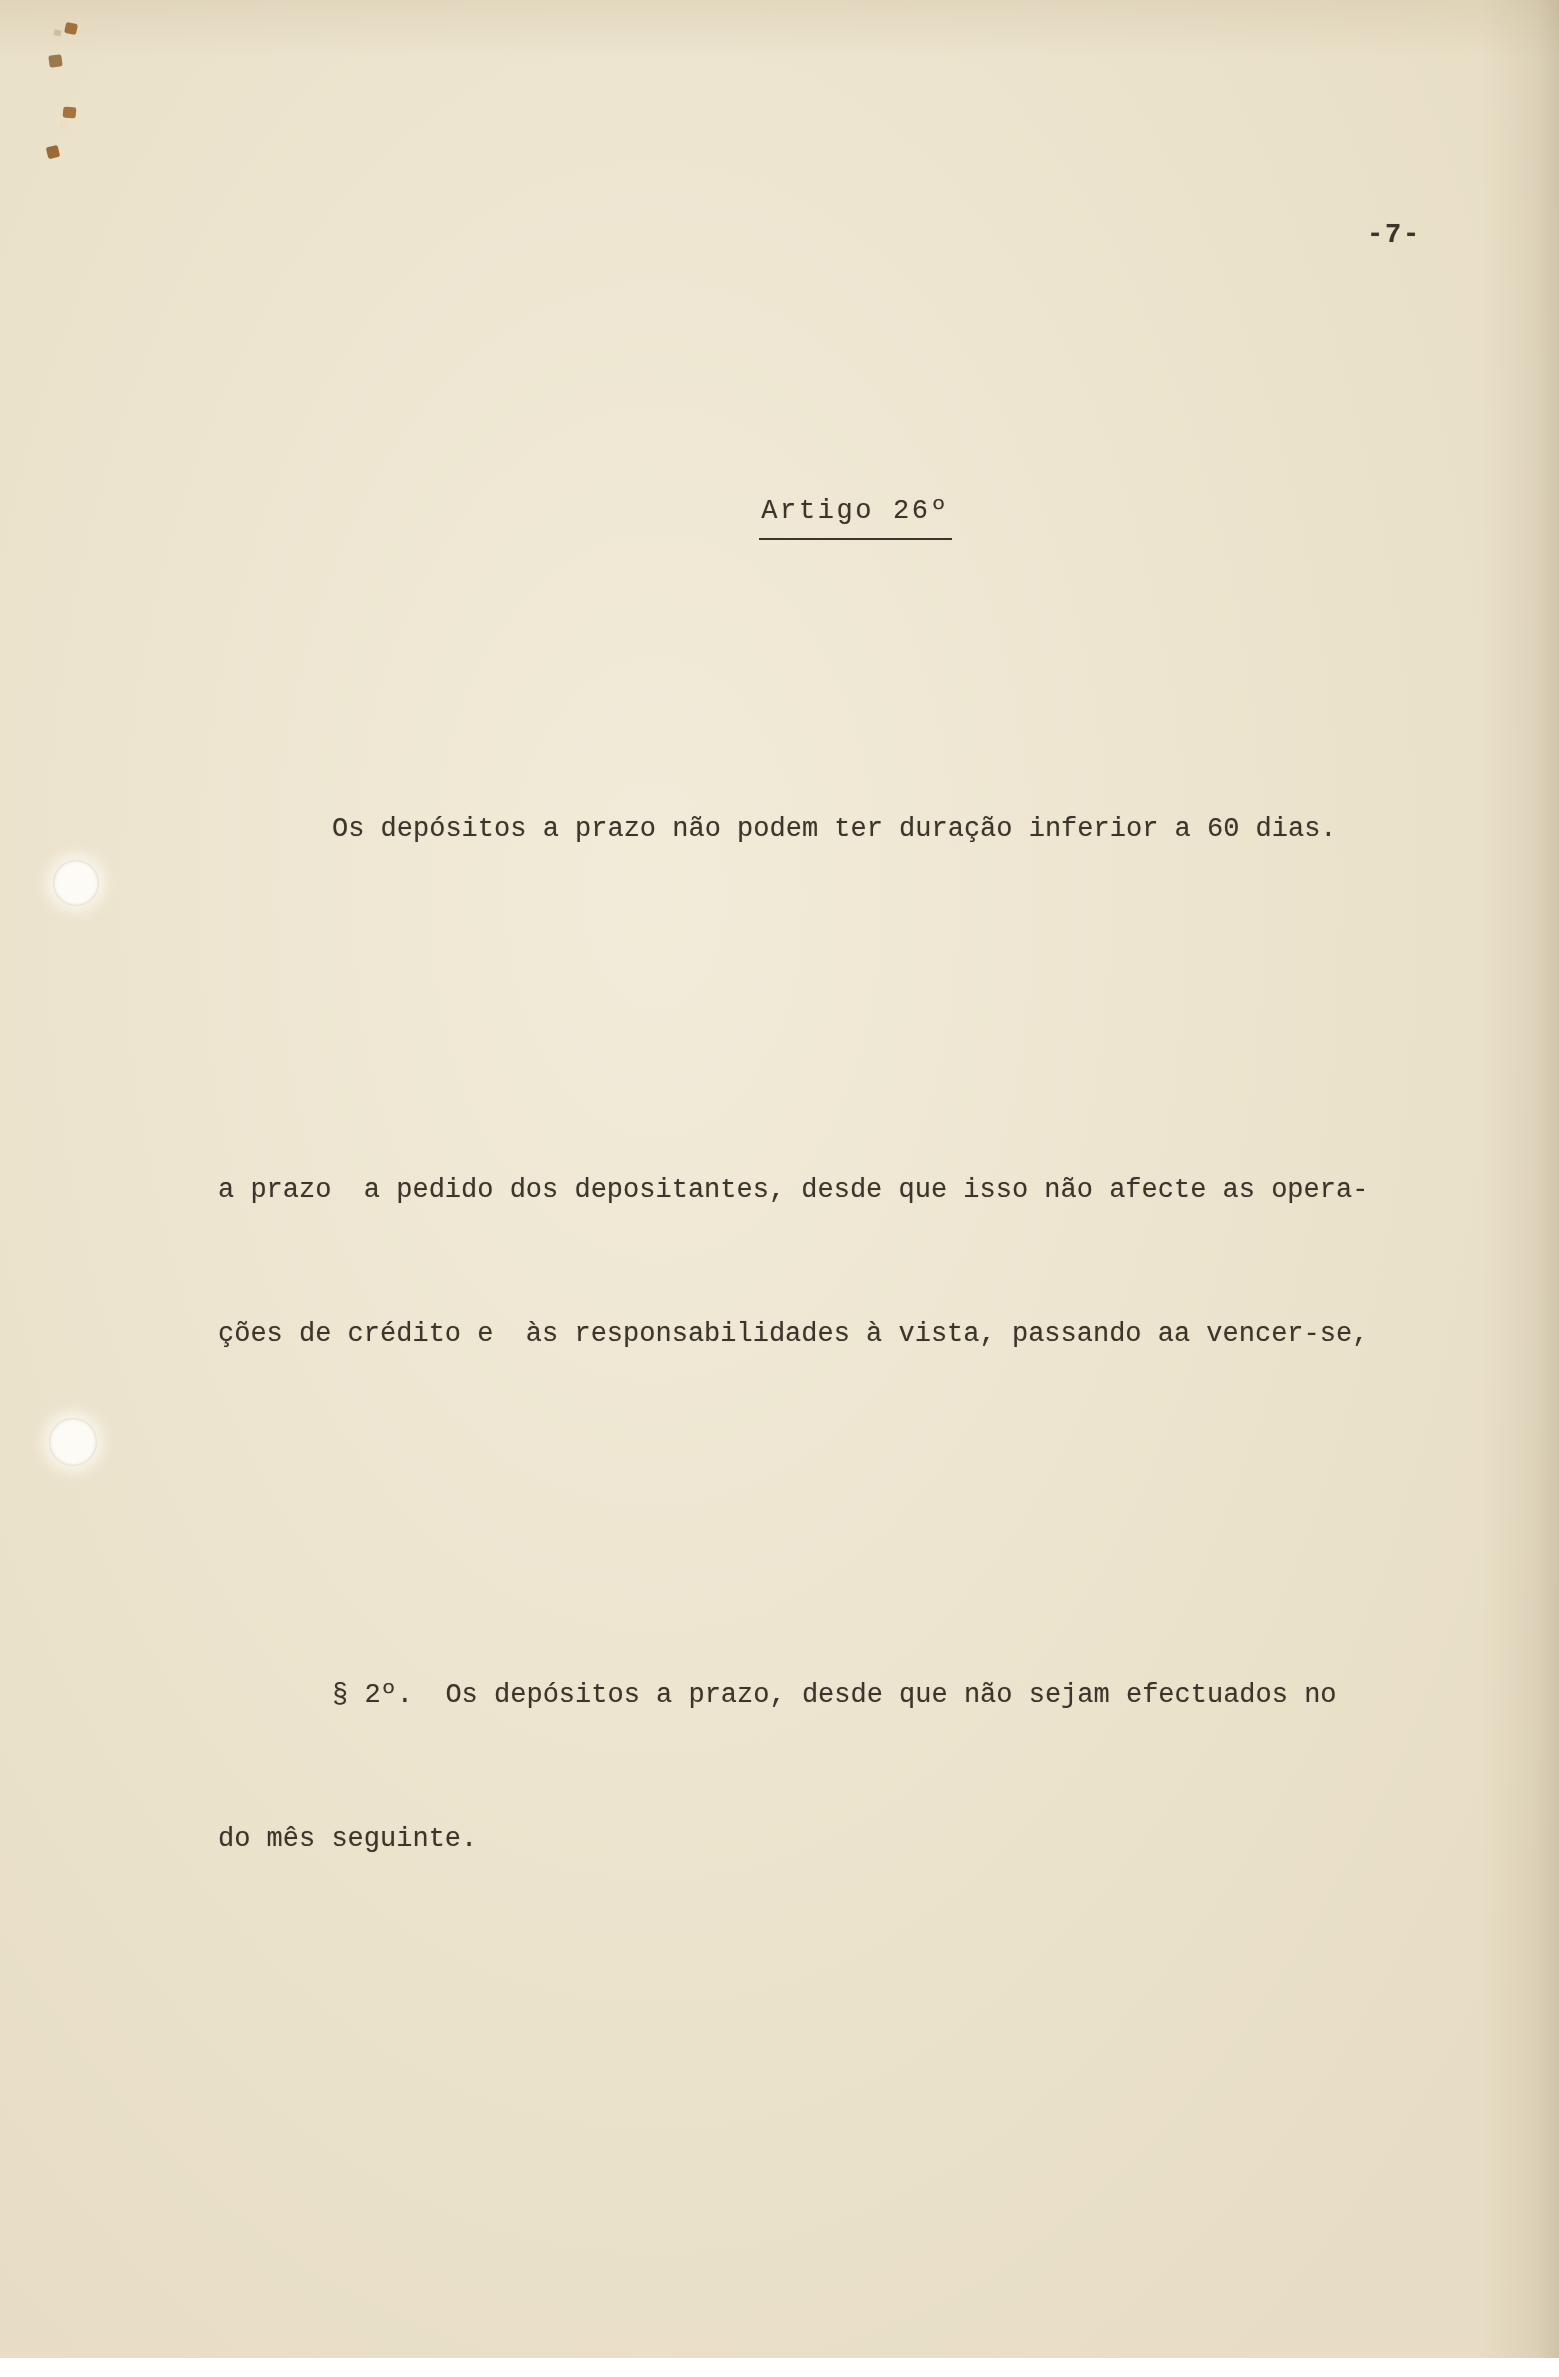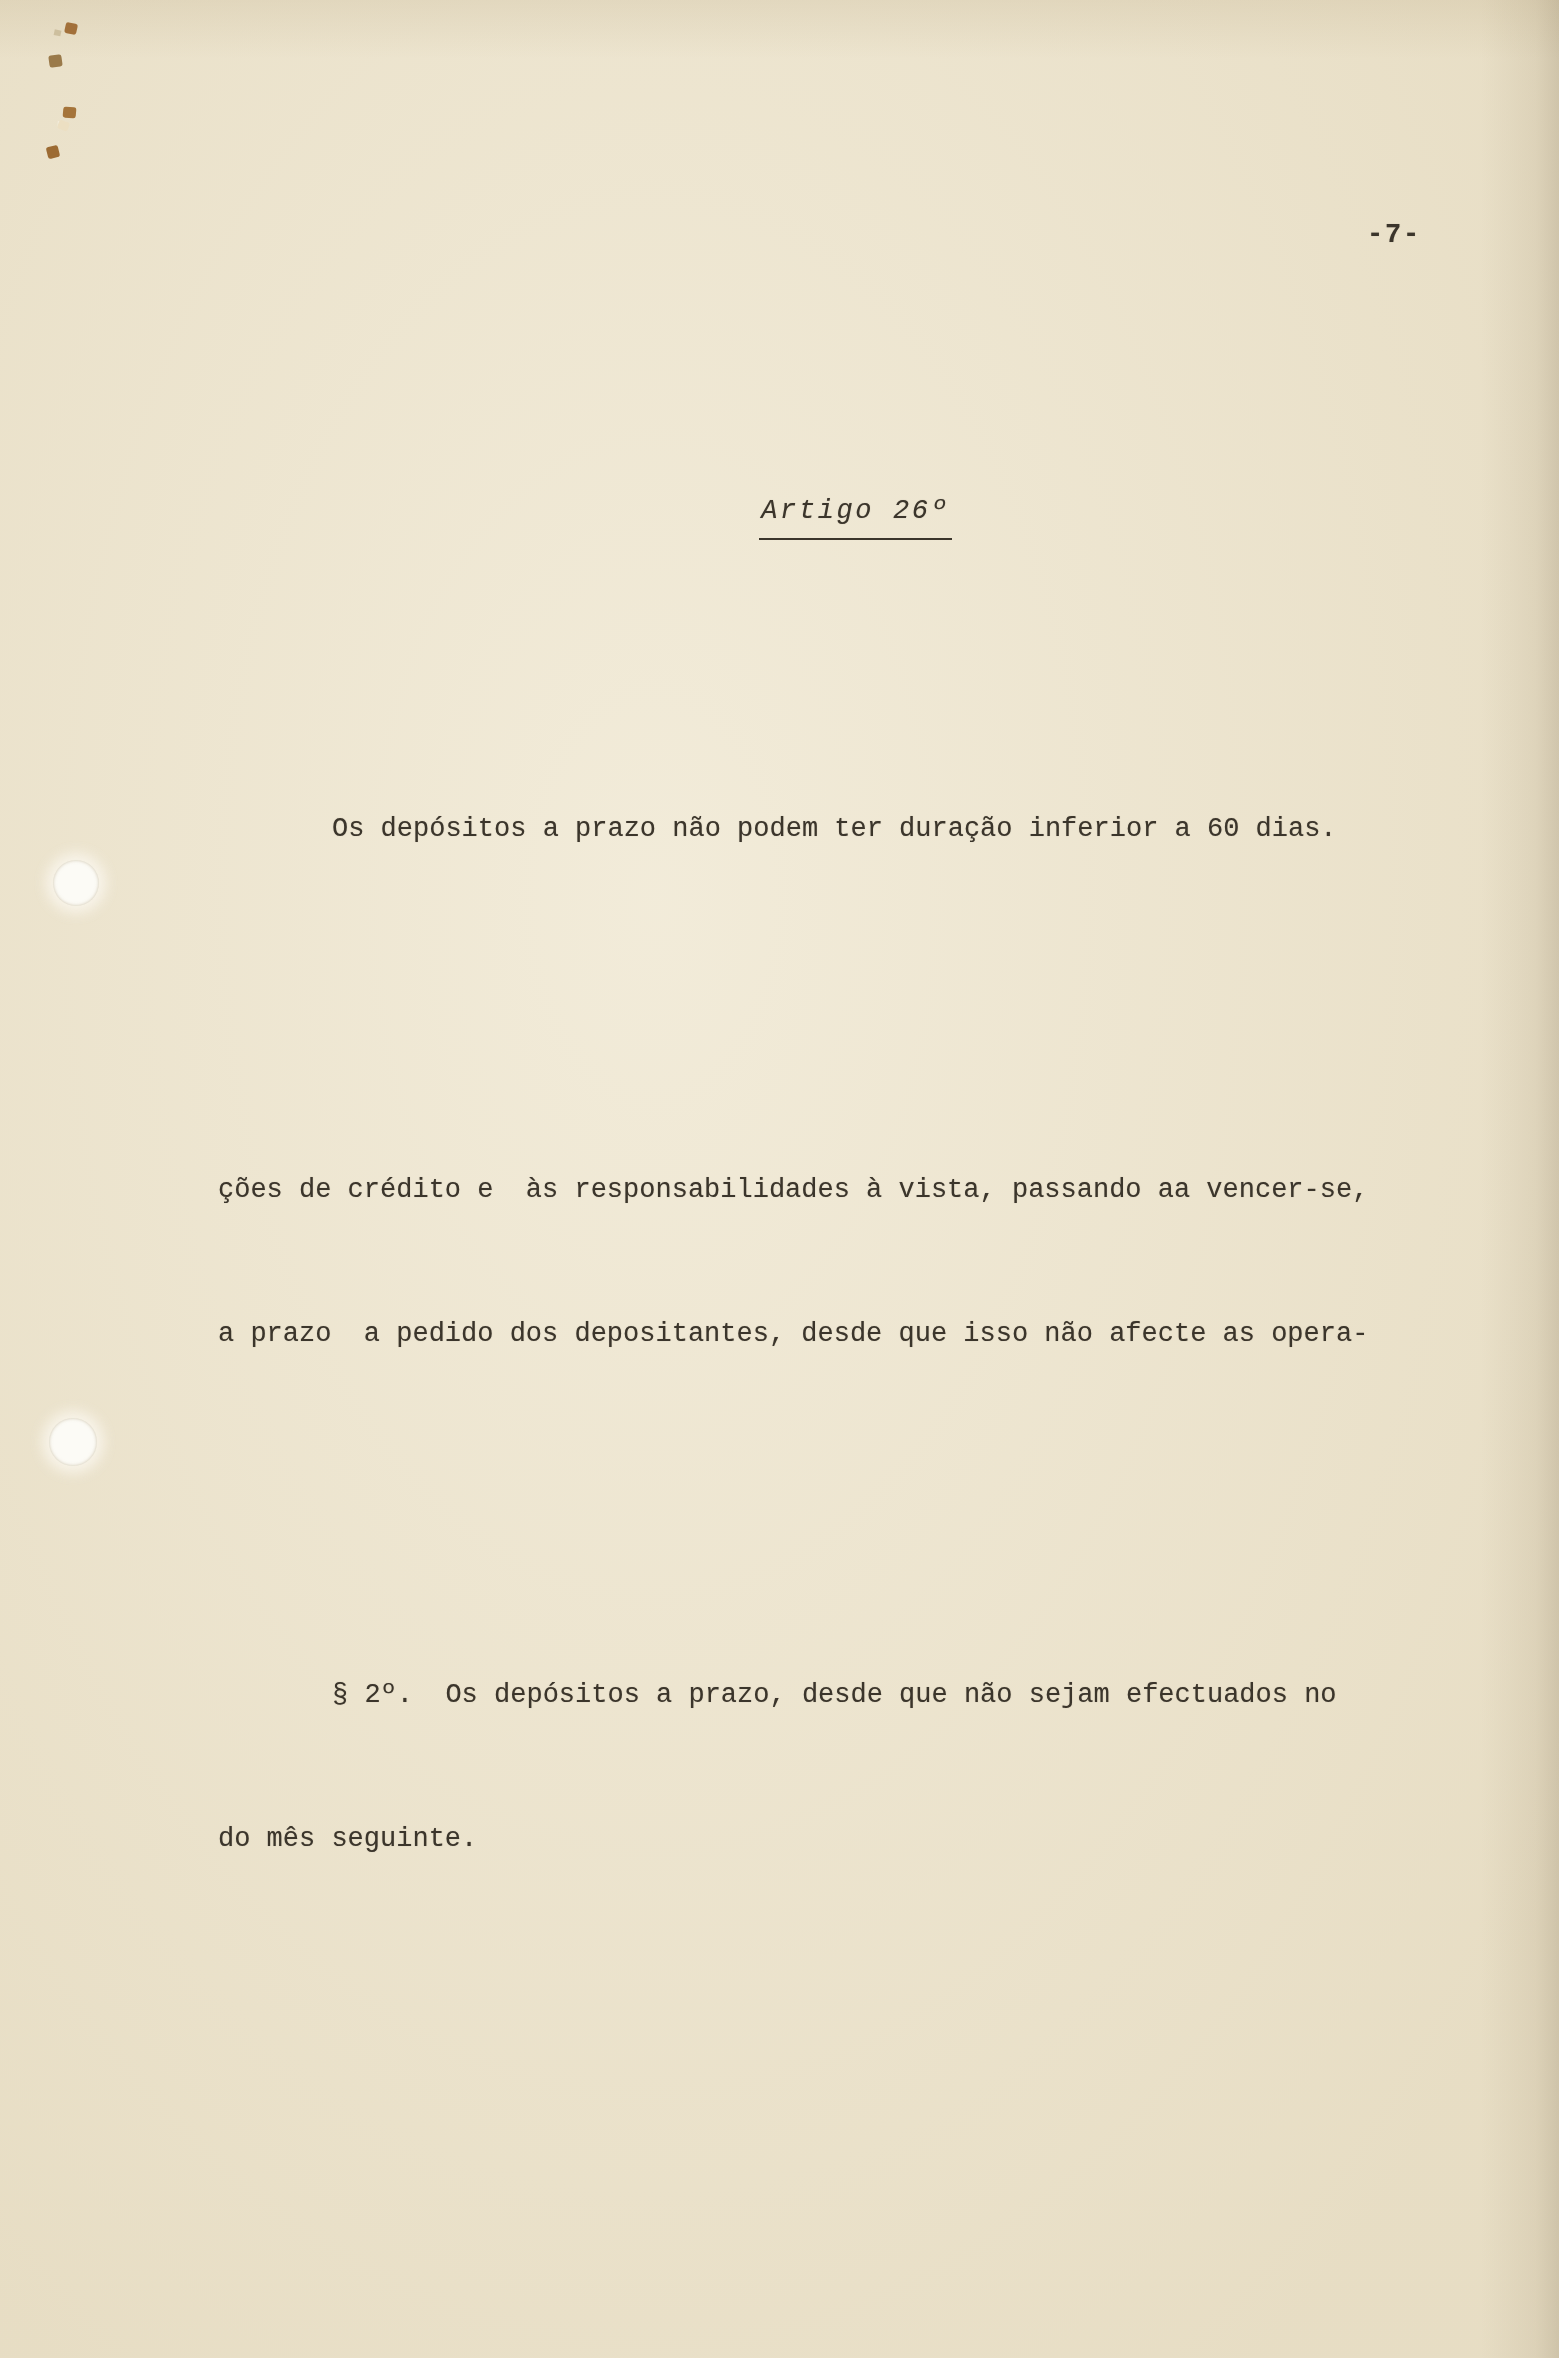--- a/index.html
+++ b/index.html
@@ -23,21 +23,20 @@
   }
   .content {
     position:absolute; left:218px; top:0; width:1145px;
     font-size:27px; line-height:48px; white-space:pre;
   }
   .heading { text-align:center; margin-top:70px; }
   .heading.first { margin-top:295px; }
   .heading-text {
     display:inline-block; border-bottom:2.6px solid #3b352b; padding:0 2.6px 2.6px;
     letter-spacing:2.6px;
-    font-style:italic;
   }
   .para { margin-top:25px; }
   .line { height:48px; }
   .line.indent { padding-left:114px; }
   .hole {
     position:absolute; border-radius:50%; background:#fcfbf6;
     box-shadow: inset 0 0 3.5px rgba(168,150,112,0.55), 0 0 12.3px 7px rgba(250,247,238,0.85);
   }
   .hole-1 { left:53px; top:860px; width:46px; height:46px; }
   .hole-2 { left:49px; top:1418px; width:48px; height:48px; }
@@ -68,22 +67,22 @@
 
     <div class="content ink">
 
       <div class="heading first">
         <span class="heading-text">Artigo 26º</span>
       </div>
       <div class="para">
         <div class="line indent">Os depósitos a prazo não podem ter duração inferior a 60 dias.</div>
       </div>
       <div class="para">
+        <div class="line">a prazo  a pedido dos depositantes, desde que isso não afecte as opera-</div>
         <div class="line">ções de crédito e  às responsabilidades à vista, passando aa vencer-se,</div>
-        <div class="line">a prazo  a pedido dos depositantes, desde que isso não afecte as opera-</div>
       </div>
       <div class="para">
         <div class="line indent">§ 2º.  Os depósitos a prazo, desde que não sejam efectuados no</div>
         <div class="line">do mês seguinte.</div>
       </div>
 
       
       
       
 

